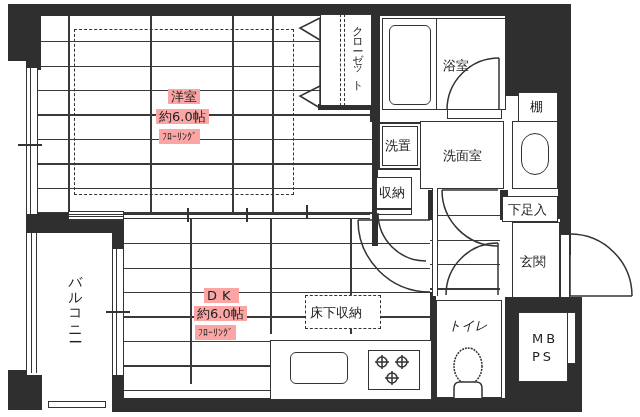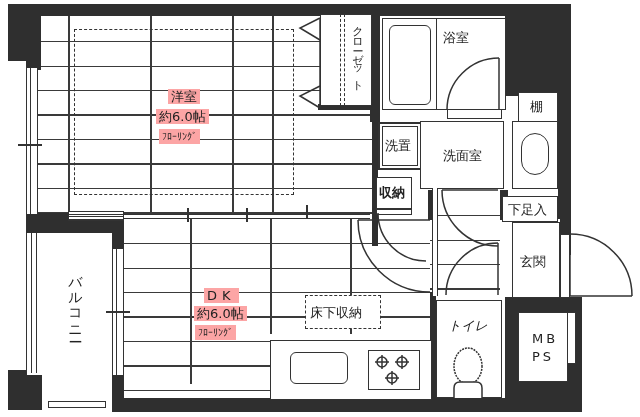--- a/index.html
+++ b/index.html
@@ -85,41 +85,41 @@
 <div class="label vert small" style="left:350px; top:18px; font-size:11px;">クローゼット</div>
 <svg style="left:298px; top:18px;" width="24" height="90">
   <polyline points="22,0 2,10 22,22" fill="none" stroke="#333" stroke-width="1.5"></polyline>
   <polyline points="22,68 2,78 22,90" fill="none" stroke="#333" stroke-width="1.5"></polyline>
   <line x1="22" y1="0" x2="22" y2="90" stroke="#333" stroke-width="1.5"></line>
 </svg>
 
 <div class="room" style="left:382px; top:18px; width:68px; height:92px;"></div>
 <div class="abs" style="left:389px; top:25px; width:42px; height:80px; border:1.5px solid #333; border-radius:6px; background:#fff;"></div>
 <div class="room" style="left:436px; top:18px; width:70px; height:92px;"></div>
-<div class="label" style="left:443px; top:30px;">浴室</div>
+<div class="label" style="left:443px; top:58px;">浴室</div>
 <svg style="left:447px; top:58px;" width="58" height="52">
   <path d="M0,52 A52,52 0 0 1 52,0" fill="none" stroke="#333" stroke-width="1.5"></path>
   <line x1="52" y1="0" x2="52" y2="52" stroke="#333" stroke-width="1.5"></line>
 </svg>
 <div class="abs" style="left:447px; top:109px; width:55px; height:10px; border:1.5px solid #333; background:#fff;"></div>
 
 <div class="room" style="left:518px; top:92px; width:40px; height:30px;"></div>
 <div class="label" style="left:530px; top:99px;">棚</div>
 
 <div class="room" style="left:378px; top:122px; width:44px; height:48px; border-width:2px;"></div>
 <div class="abs" style="left:382px; top:126px; width:36px; height:40px; border:1.5px solid #333;"></div>
 <div class="label" style="left:385px; top:138px;">洗置</div>
 
 <div class="room" style="left:420px; top:121px; width:84px; height:68px;"></div>
 <div class="label" style="left:443px; top:148px;">洗面室</div>
 <div class="room" style="left:512px; top:121px; width:46px; height:68px;"></div>
 <div class="abs" style="left:521px; top:133px; width:28px; height:42px; border:1.5px solid #333; border-radius:14px;"></div>
 
 <div class="room" style="left:376px; top:177px; width:36px; height:32px;"></div>
-<div class="label" style="left:379px; top:185px;font-weight:bold;">収納</div>
+<div class="label" style="left:379px; top:185px;">収納</div>
 <div class="abs" style="left:376px; top:209px; width:36px; height:6px; border:1.5px solid #333; background:#fff;"></div>
 
 <svg style="left:378px; top:213px;" width="56" height="64">
   <path d="M0,0 A48,48 0 0 0 48,48" fill="none" stroke="#333" stroke-width="1.5"></path>
 </svg>
 <svg style="left:358px; top:220px;" width="80" height="80">
   <path d="M0,0 A72,72 0 0 0 72,72" fill="none" stroke="#333" stroke-width="1.5"></path>
   <line x1="0" y1="0" x2="72" y2="0" stroke="#333" stroke-width="1.5"></line>
 </svg>
 

